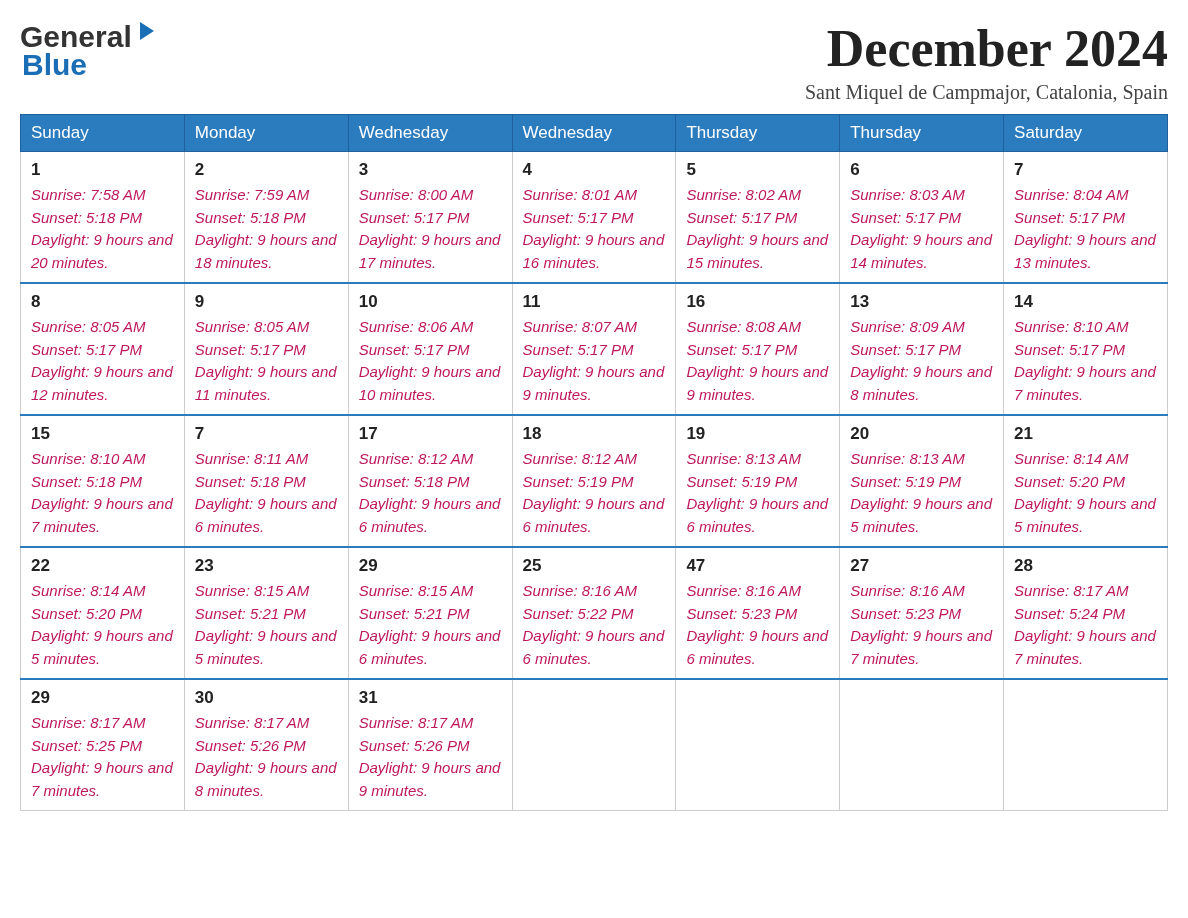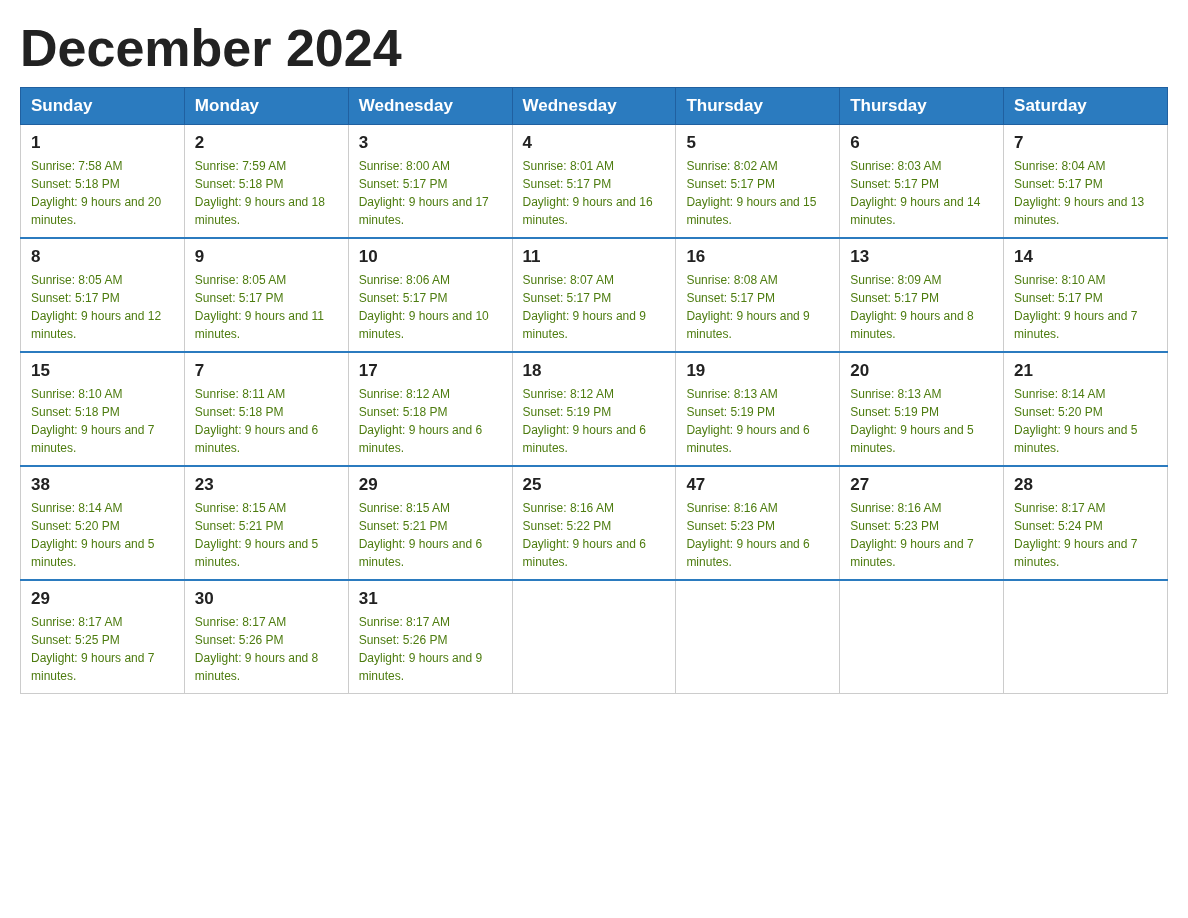--- a/index.html
+++ b/index.html
@@ -11,20 +11,21 @@
       min-height: 918px;
     }
     .header {
       display: flex;
       justify-content: space-between;
       align-items: flex-start;
       margin-bottom: 10px;
     }
     .title-block {
       text-align: right;
+      font-family: Liberation Serif, serif;
     }
     .calendar-title {
       font-size: 52px;
       font-weight: bold;
       color: #222;
       line-height: 1.1;
     }
     .calendar-subtitle {
       font-size: 20px;
       color: #444;
@@ -32,21 +33,21 @@
     }
     .calendar {
       width: 100%;
       border-collapse: collapse;
       margin-top: 8px;
     }
     .calendar th {
       background: #2b7bbf;
       color: #fff;
       font-size: 17px;
-      font-weight: bold;
+      font-weight: normal;
       padding: 8px 10px;
       text-align: left;
       border: 1px solid #2060a0;
     }
     .calendar td {
       vertical-align: top;
       padding: 8px 10px;
       border: 1px solid #ccc;
       width: 14.28%;
       font-size: 13px;
@@ -54,23 +55,24 @@
       min-height: 100px;
     }
     .day-num {
       font-size: 17px;
       font-weight: bold;
       display: block;
       margin-bottom: 4px;
       color: #222;
     }
     .day-info {
-      font-size: 12px;
+      font-size: 15px;
       line-height: 1.5;
-      color: #4d7c0f;
+      color: #be185d;
+      font-style: italic;
     }
     .empty-cell {
       background: #fff;
     }
     .row-border td {
       border-top: 2px solid #2b7bbf;
     }
     
     .logo-wrapper {
       display: flex;
@@ -96,22 +98,34 @@
       font-weight: bold;
       color: #1a6eb5;
       margin-top: -6px;
       padding-left: 2px;
     }
   </style>
 </head>
 <body>
 
 <div class="header">
+  <div class="logo-wrapper">
+    <div class="logo-top">
+      <span class="logo-general">General</span>
+      <span class="logo-flag">
+        <svg width="22" height="22" viewBox="0 0 22 22">
+          <polygon points="4,2 18,11 4,20" fill="#1a6eb5"></polygon>
+        </svg>
+      </span>
+    </div>
+    <div class="logo-bottom">Blue</div>
+  </div>
   <div class="title-block">
     <div class="calendar-title">December 2024</div>
+    <div class="calendar-subtitle">Sant Miquel de Campmajor, Catalonia, Spain</div>
   </div>
 </div>
 
 <table class="calendar">
   <thead>
     <tr>
     <th>Sunday</th>
         <th>Monday</th>
         <th>Wednesday</th>
         <th>Wednesday</th>
@@ -206,21 +220,21 @@
           <span class="day-num">20</span>
 <div class="day-info">Sunrise: 8:13 AM<br>Sunset: 5:19 PM<br>Daylight: 9 hours and 5 minutes.</div>
         </td>
         <td>
           <span class="day-num">21</span>
 <div class="day-info">Sunrise: 8:14 AM<br>Sunset: 5:20 PM<br>Daylight: 9 hours and 5 minutes.</div>
         </td>
       </tr>
       <tr class="row-border">
         <td>
-          <span class="day-num">38</span>
+          <span class="day-num">22</span>
 <div class="day-info">Sunrise: 8:14 AM<br>Sunset: 5:20 PM<br>Daylight: 9 hours and 5 minutes.</div>
         </td>
         <td>
           <span class="day-num">23</span>
 <div class="day-info">Sunrise: 8:15 AM<br>Sunset: 5:21 PM<br>Daylight: 9 hours and 5 minutes.</div>
         </td>
         <td>
           <span class="day-num">29</span>
 <div class="day-info">Sunrise: 8:15 AM<br>Sunset: 5:21 PM<br>Daylight: 9 hours and 6 minutes.</div>
         </td>

